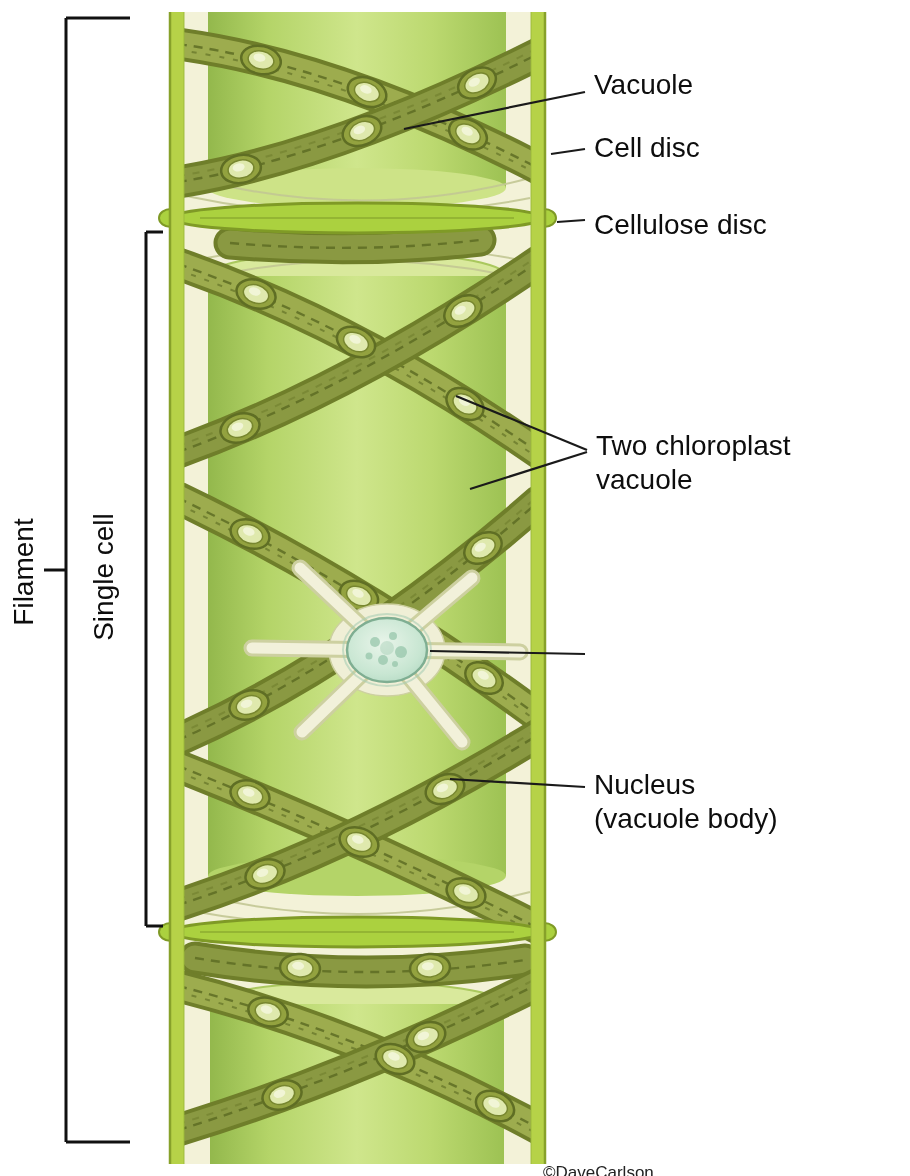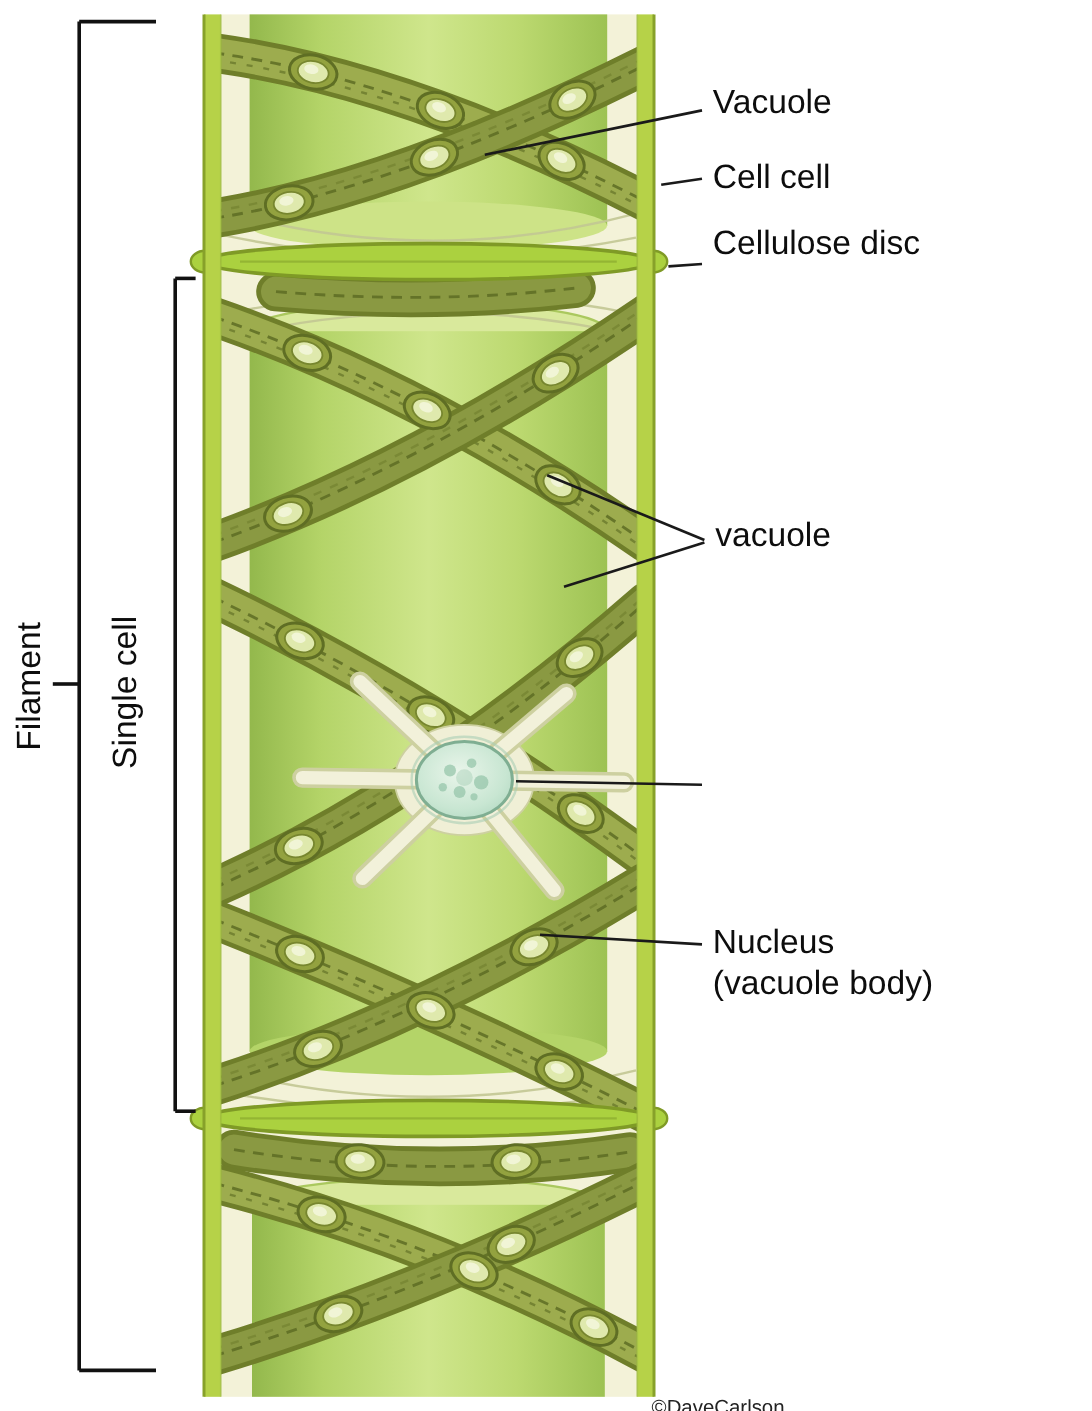--- a/index.html
+++ b/index.html
@@ -271,25 +271,26 @@
     </g>
     <g>
       <path class="brk" d="M 146,232 L 146,926"></path>
       <path class="brk" d="M 146,232 L 163,232"></path>
       <path class="brk" d="M 146,926 L 163,926"></path>
     </g>
   </svg>
 
   <div class="label" style="left:594px;top:68px">Vacuole</div>
 
-  <div class="label" style="left:594px;top:131px">Cell cell</div>
-
-  <div class="label" style="left:594px;top:186px">Cellulose disc</div>
+  <div class="label" style="left:594px;top:131px">Cell disc</div>
+
+  <div class="label" style="left:594px;top:208px">Cellulose disc</div>
 
   <div class="label" style="left:596px;top:429px">
+    <div>Two chloroplast</div>
     <div>vacuole</div>
   </div>
 
 
   <div class="label" style="left:594px;top:768px">
     <div>Nucleus</div>
     <div>(vacuole body)</div>
   </div>
 
   <div class="label rot" style="left:-46px;top:555px;width:140px;height:34px">Filament</div>

